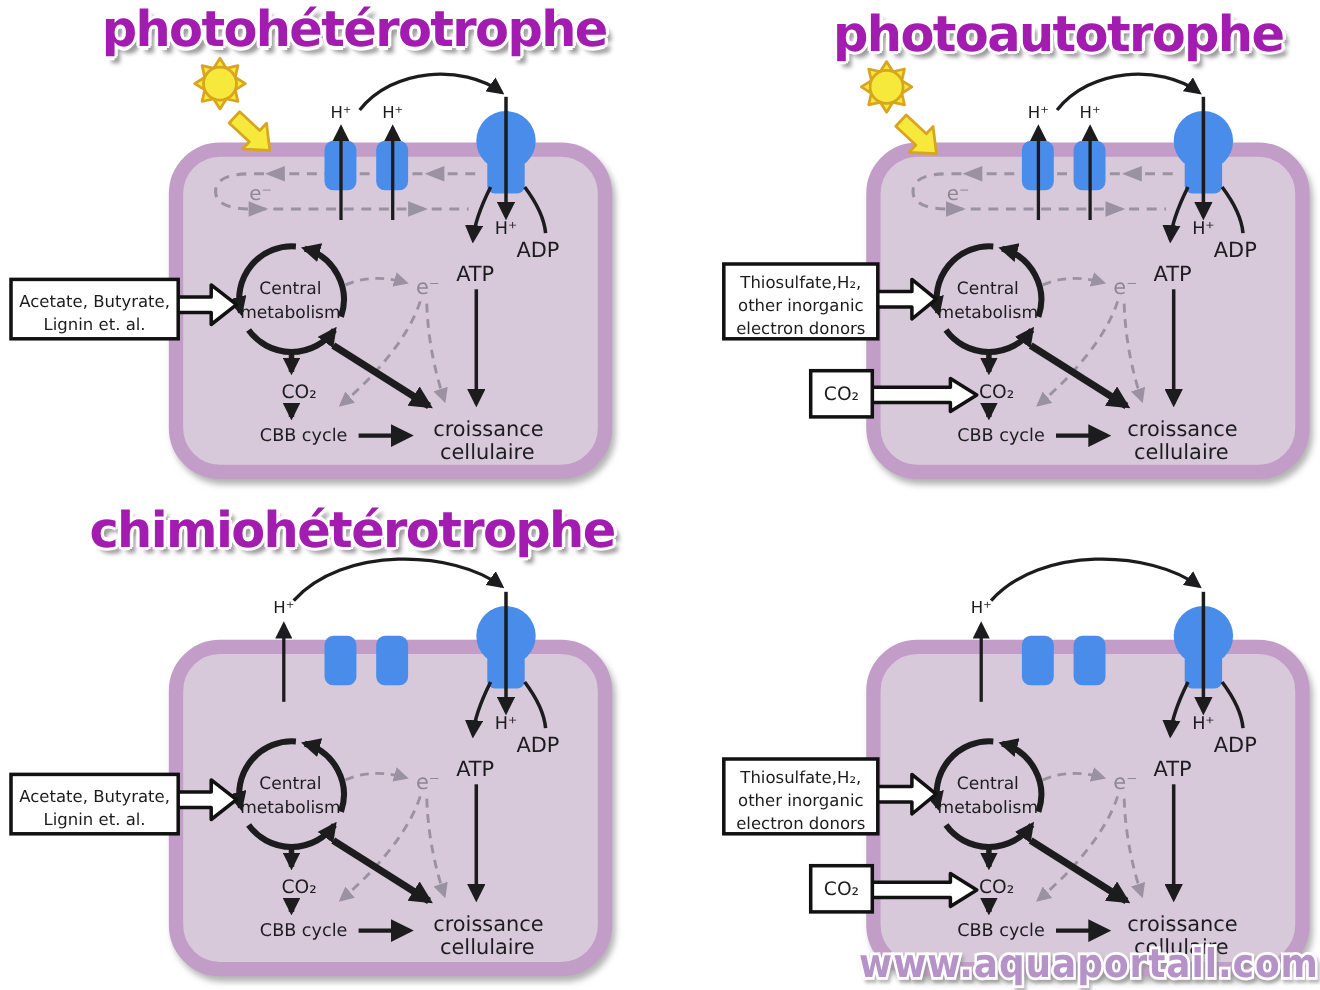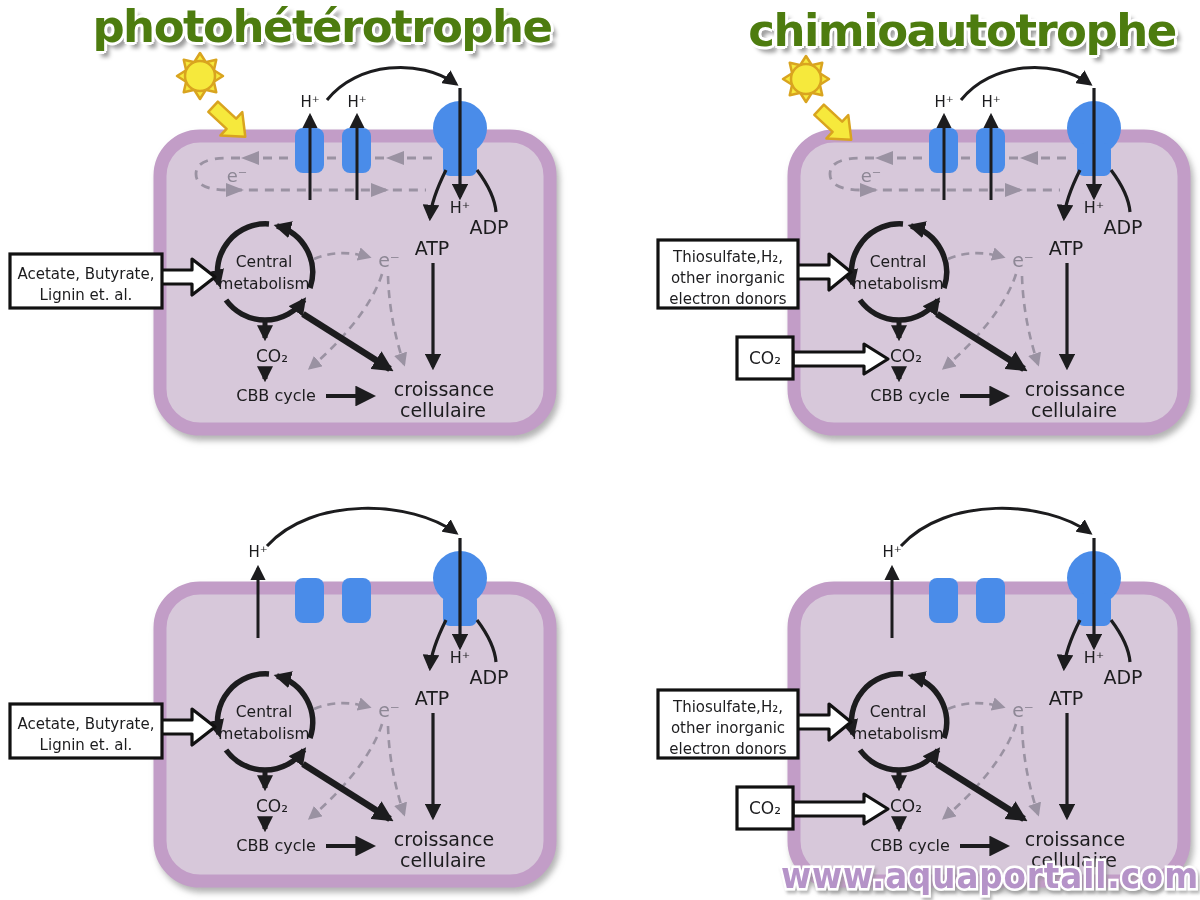--- a/index.html
+++ b/index.html
@@ -1,21 +1,21 @@
 <!DOCTYPE html>
 <html><head>
 <meta charset="utf-8">
 <style>
   html,body{margin:0;padding:0;background:#ffffff;}
   #stage{position:relative;width:1200px;height:900px;background:#ffffff;overflow:hidden;
          font-family:"DejaVu Sans",sans-serif;}
   .quad{position:absolute;width:600px;height:450px;}
   #q1{left:0;top:0}#q2{left:600px;top:0}#q3{left:0;top:450px}#q4{left:600px;top:450px}
   .title{position:absolute;transform:translateX(-50%);white-space:nowrap;
-         font:bold 45px "DejaVu Sans",sans-serif;color:#4d7c0f;letter-spacing:-1.5px;
+         font:bold 45px "DejaVu Sans",sans-serif;color:#a21caf;letter-spacing:-1.5px;
          text-shadow:3px 0 0 #fff,-3px 0 0 #fff,0 3px 0 #fff,0 -3px 0 #fff,
                      2px 2px 0 #fff,-2px -2px 0 #fff,2px -2px 0 #fff,-2px 2px 0 #fff,
                      5px 6px 4px #999;}
   
   .t{font-family:"DejaVu Sans",sans-serif;fill:#1c1c1e}
   .gray{fill:#8d8795}
   .s15{font-size:15px}.s155{font-size:15.5px}.s16{font-size:16px}.s17{font-size:17px}
   .s18{font-size:18px}.s19{font-size:19px}.gr19{font-size:19px}
   
   .aT{marker-end:url(#mB)}      
@@ -245,14 +245,15 @@
     </g>
     <g>
       <polygon class="blk" points="193,352 264,352 264,344 288,359 264,374 264,366 193,366"></polygon>
       <rect class="box" x="137" y="337" width="56" height="42"></rect>
       <text class="t s17" text-anchor="middle" x="165" y="364">CO₂</text>
     </g>
     <text class="wm" x="390" y="438" text-anchor="middle" textLength="418" lengthAdjust="spacingAndGlyphs" filter="url(#wmds)">www.aquaportail.com</text>
   </svg>
 
   <div class="title" style="left:322px;top:0px">photohétérotrophe</div>
-  <div class="title" style="left:962px;top:4px">chimioautotrophe</div>
+  <div class="title" style="left:962px;top:4px">photoautotrophe</div>
+  <div class="title" style="left:320px;top:455px">chimiohétérotrophe</div>
 </div>
 
 </body></html>

